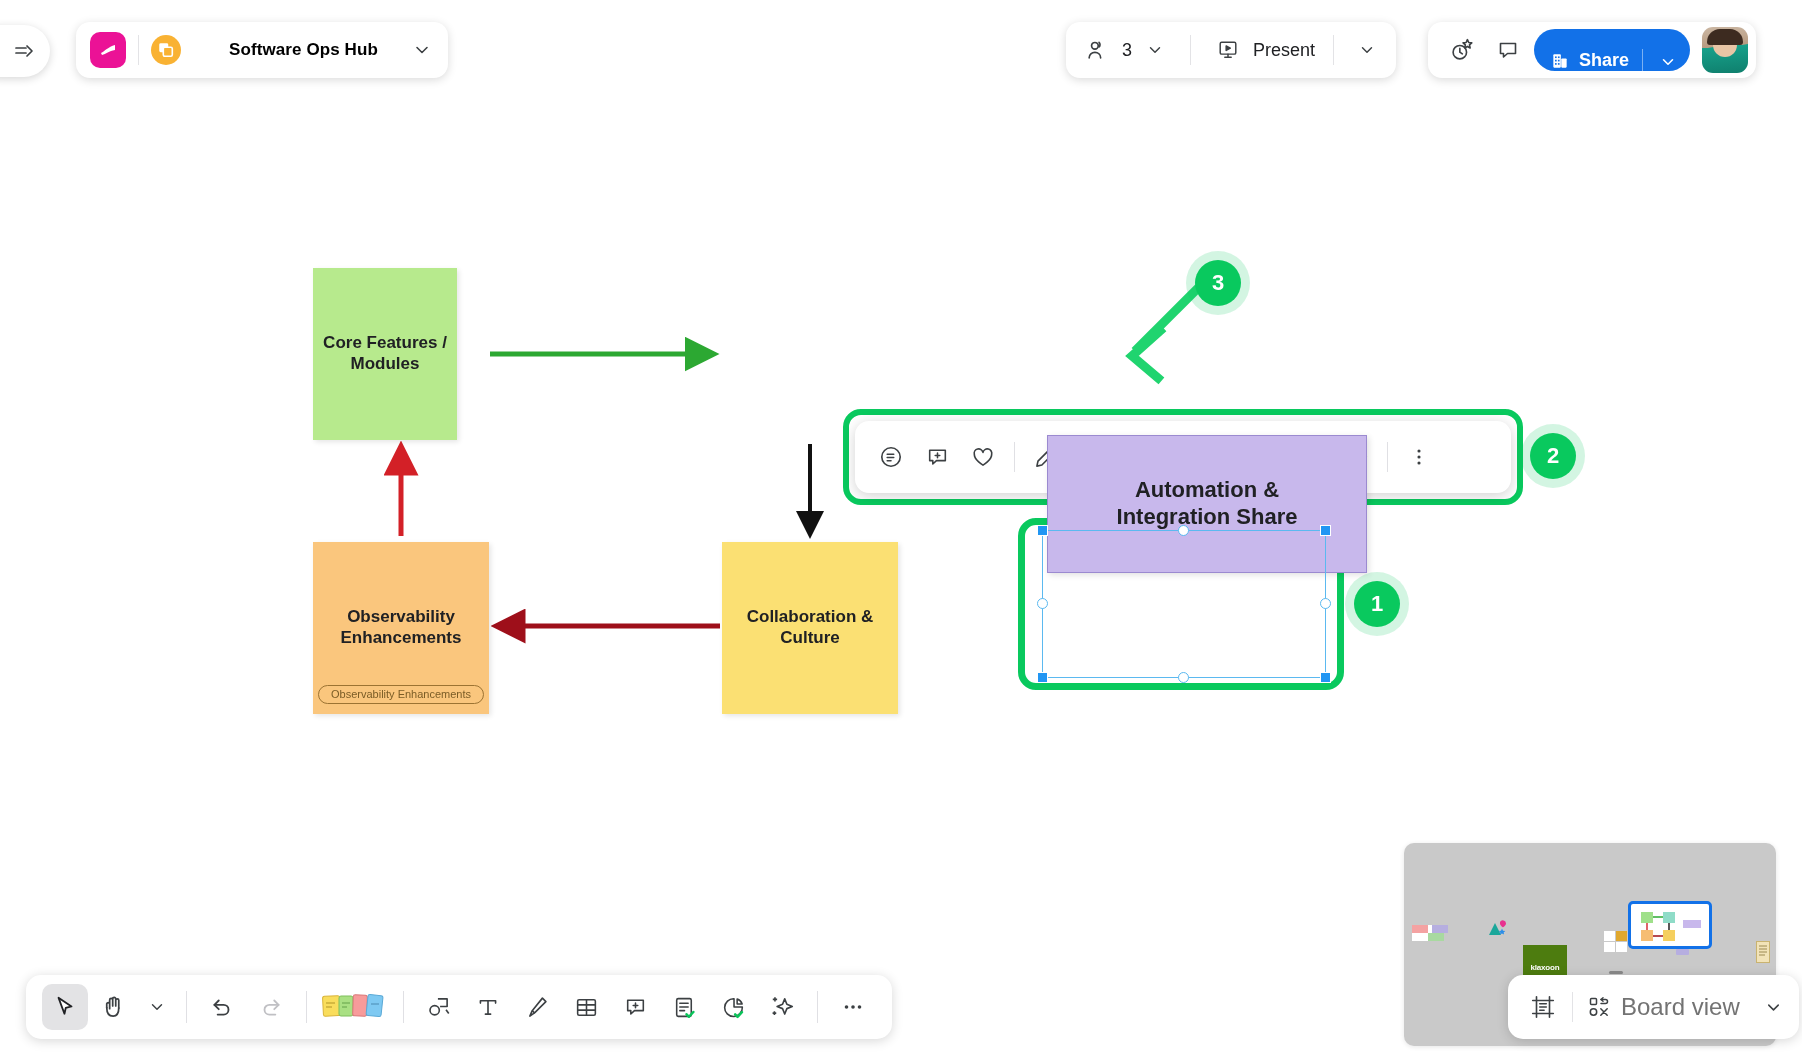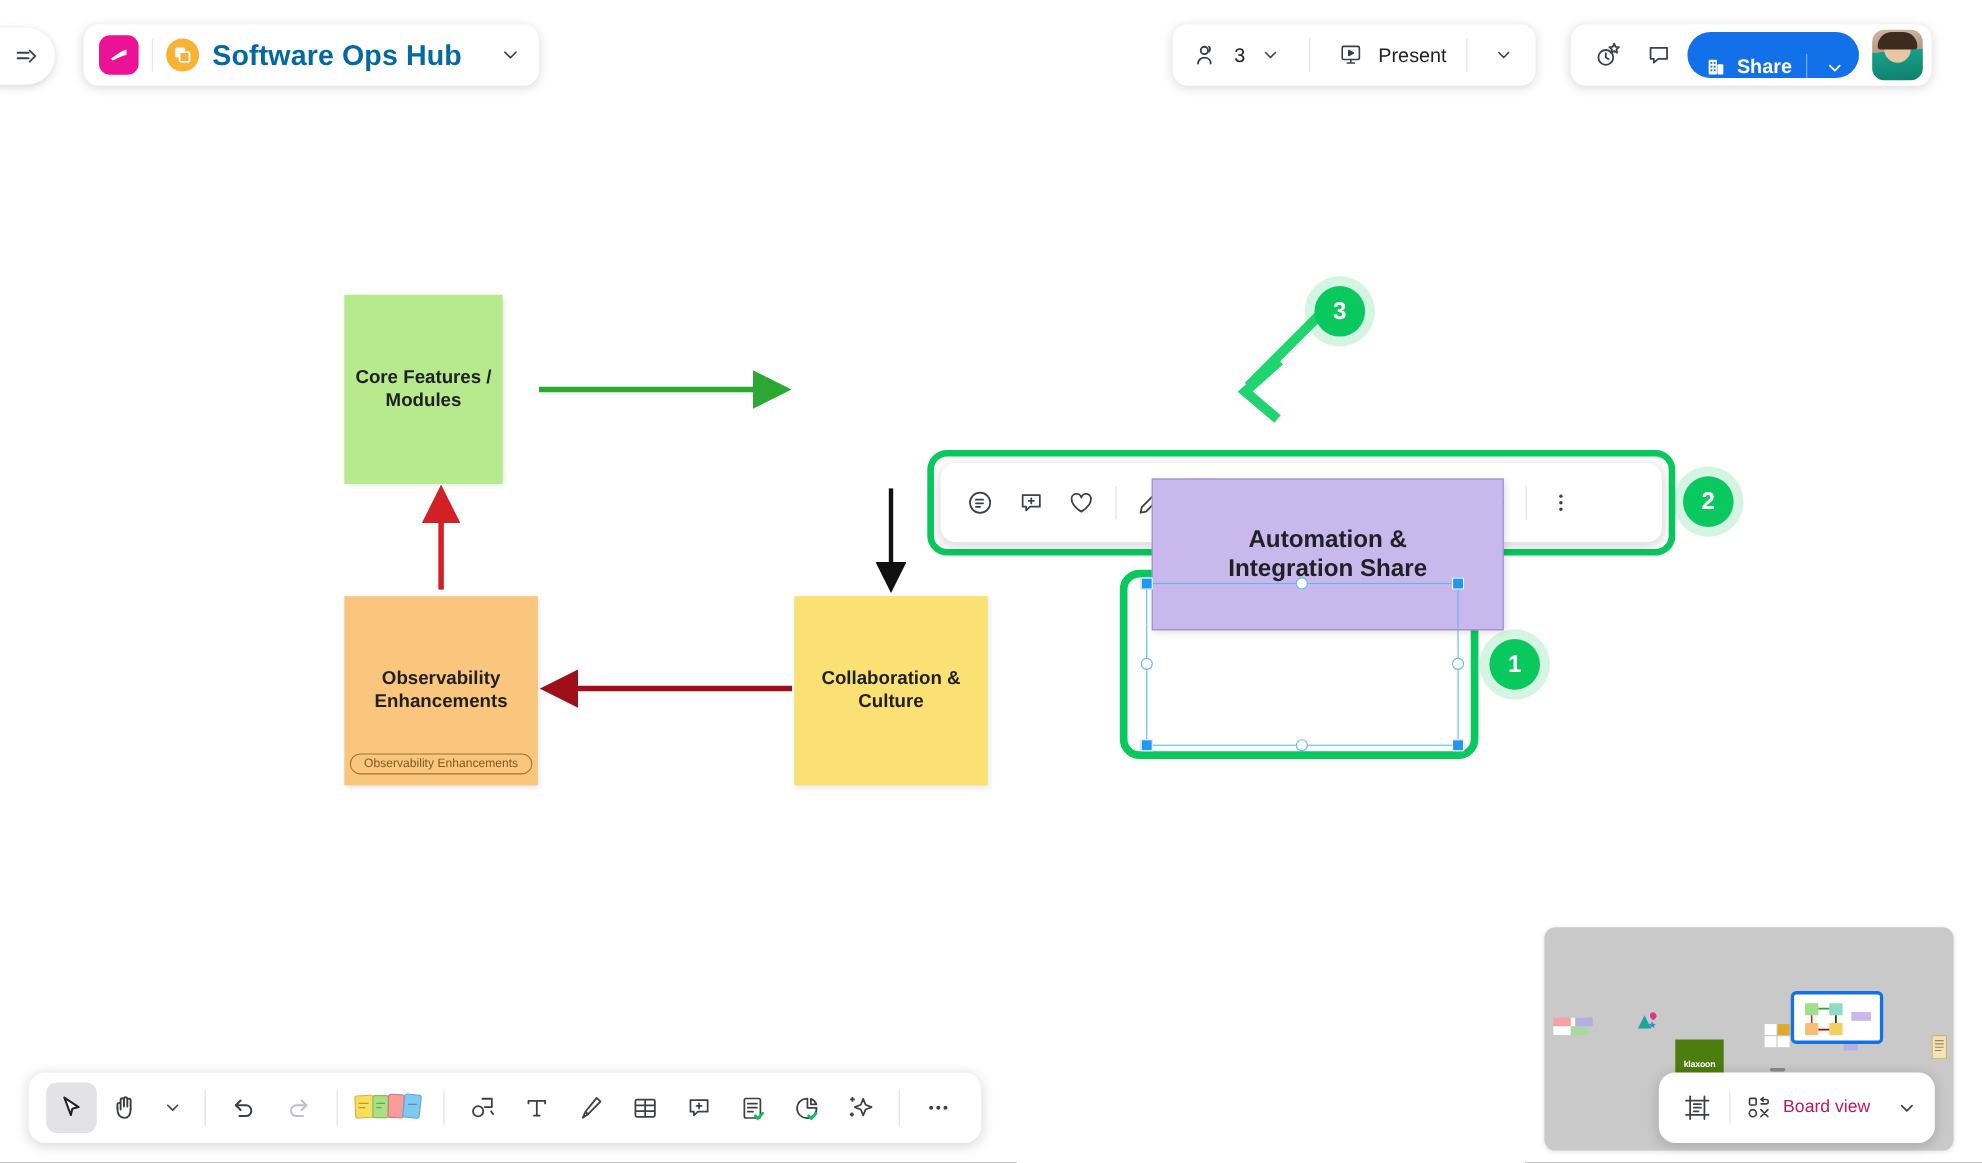--- a/index.html
+++ b/index.html
@@ -39,22 +39,22 @@
     background: #eb1296;
     display: flex; align-items: center; justify-content: center;
   }
   .pill-divider { width: 1px; height: 30px; background: #e3e3e6; }
   .board-icon {
     width: 30px; height: 30px; border-radius: 50%;
     background: #f9b233;
     display: flex; align-items: center; justify-content: center;
   }
   .board-name {
-    font-size: 26px; font-weight: 600; color: #0369a1;
-    letter-spacing: .1px; white-space: nowrap;
+    font-size: 17px; font-weight: 600; color: #000000;
+    letter-spacing: .1px; white-space: nowrap; margin-left: 36px;
   }
 
   
   .hdr-group {
     position: absolute; top: 22px; height: 56px;
     background: #fff; border-radius: 14px;
     box-shadow: 0 2px 10px rgba(0,0,0,.15);
     display: flex; align-items: center;
   }
   #presence-group { left: 1066px; padding: 0 14px; gap: 8px; }
@@ -207,21 +207,21 @@
     display: flex; align-items: center; justify-content: center; gap: 22px;
   }
   .zoom-label { font-size: 18px; color: #3c4043; }
 
   #view-pill {
     position: absolute; left: 1508px; top: 975px;
     height: 64px; background: #fff; border-radius: 15px;
     box-shadow: 0 2px 12px rgba(0,0,0,.16);
     display: flex; align-items: center; gap: 10px; padding: 0 16px;
   }
-  .view-label { font-size: 16px; color: #be185d; }
+  .view-label { font-size: 24px; color: #737373; }
   svg { display: block; }
 </style>
 </head>
 <body>
 
 <div id="app">
 
   <div class="sidebar-toggle">
     <span>
       <svg width="24" height="24" viewBox="0 0 24 24" fill="none" stroke="#3c4043" stroke-width="1.7" stroke-linecap="round">

